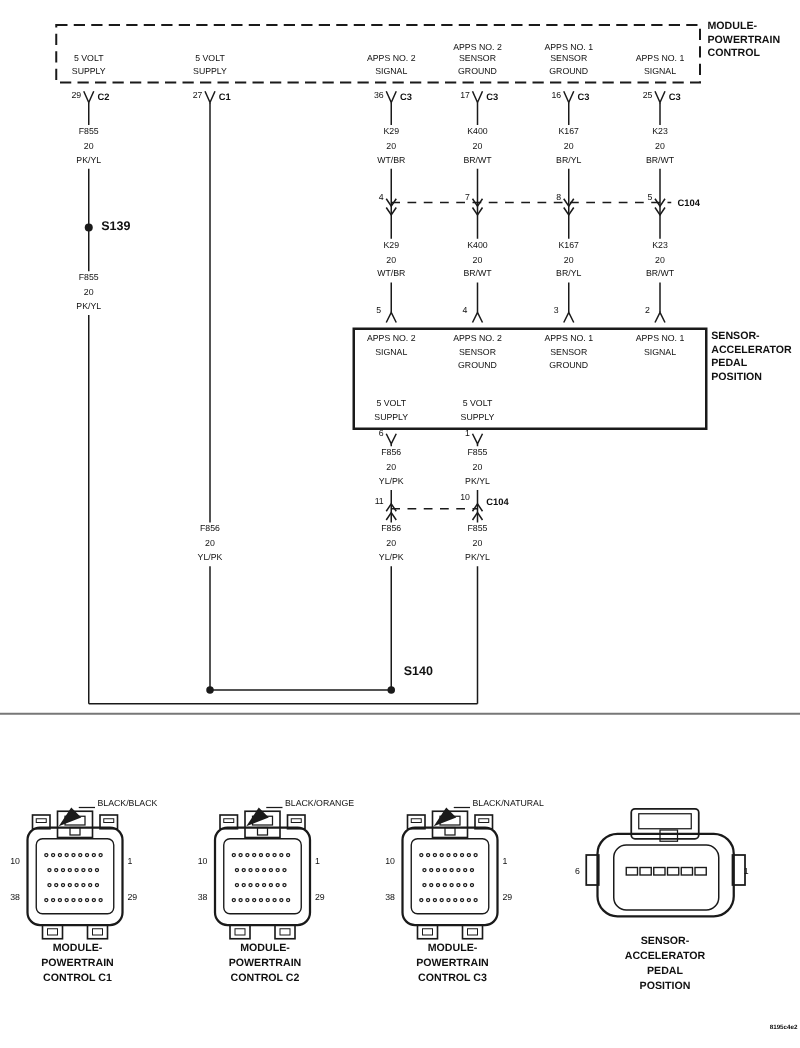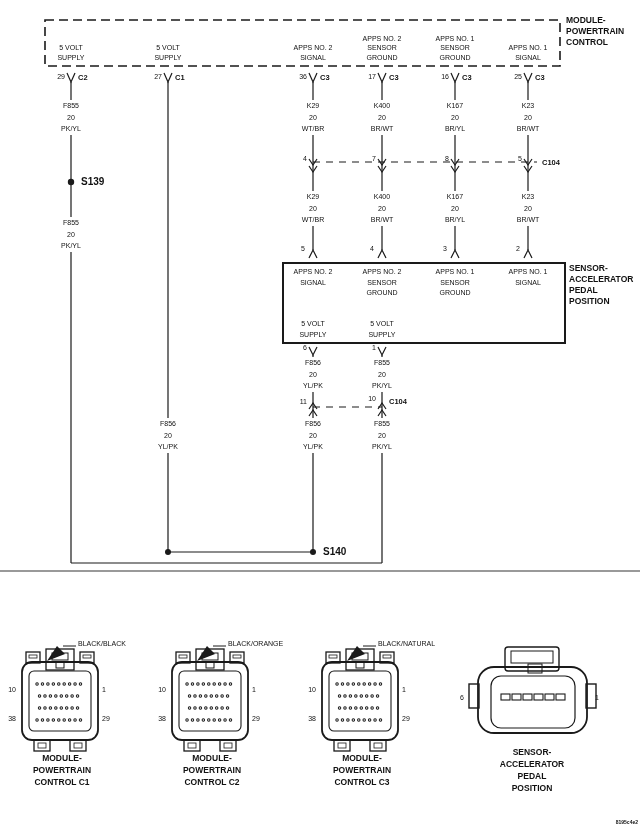--- a/index.html
+++ b/index.html
@@ -235,21 +235,21 @@
   <div class="txt wire" style="left:146px;top:418px;">F856
 20
 YL/PK</div>
   <div class="txt wire" style="left:291px;top:418px;">F856
 20
 YL/PK</div>
   <div class="txt wire" style="left:360px;top:418px;">F855
 20
 PK/YL</div>
 
-  <div class="txt splice" style="left:323px;top:546px;">S140</div>
+  <div class="txt splice" style="left:323px;top:532px;">S140</div>
 
   <div class="cwrap" style="left:0;width:150px;">
     <div class="txt clr" style="left:78px;top:4px;">BLACK/BLACK</div>
     <div class="txt pin" style="left:0;top:50px;width:16px;">10</div>
     <div class="txt pinl" style="left:102px;top:50px;">1</div>
     <div class="txt pin" style="left:0;top:79px;width:16px;">38</div>
     <div class="txt pinl" style="left:102px;top:79px;">29</div>
     <div class="txt cname" style="left:10px;top:116px;width:104px;">MODULE-
 POWERTRAIN
 CONTROL C1</div>

